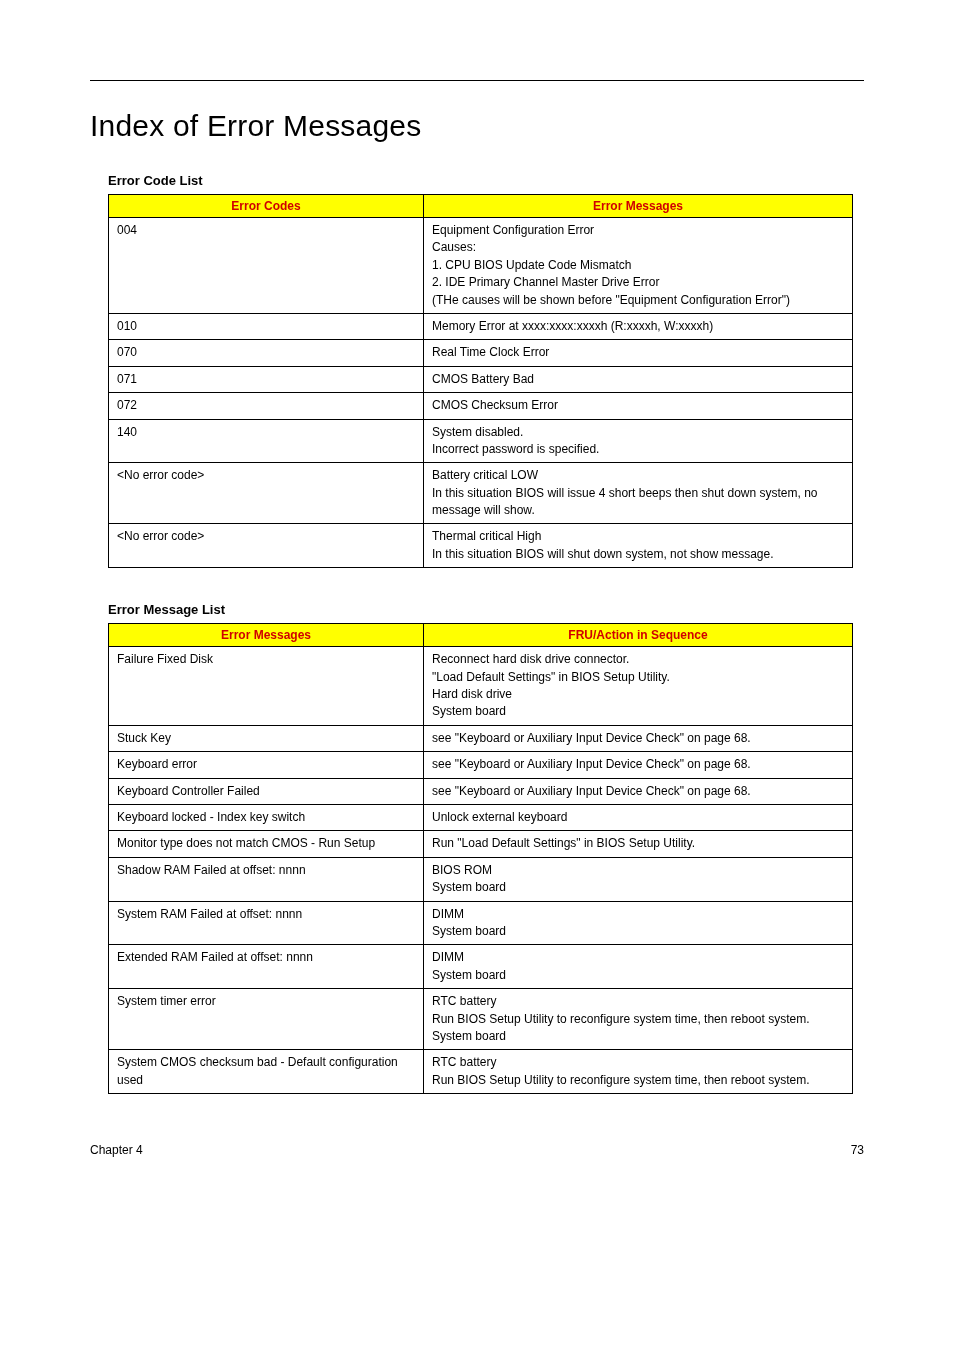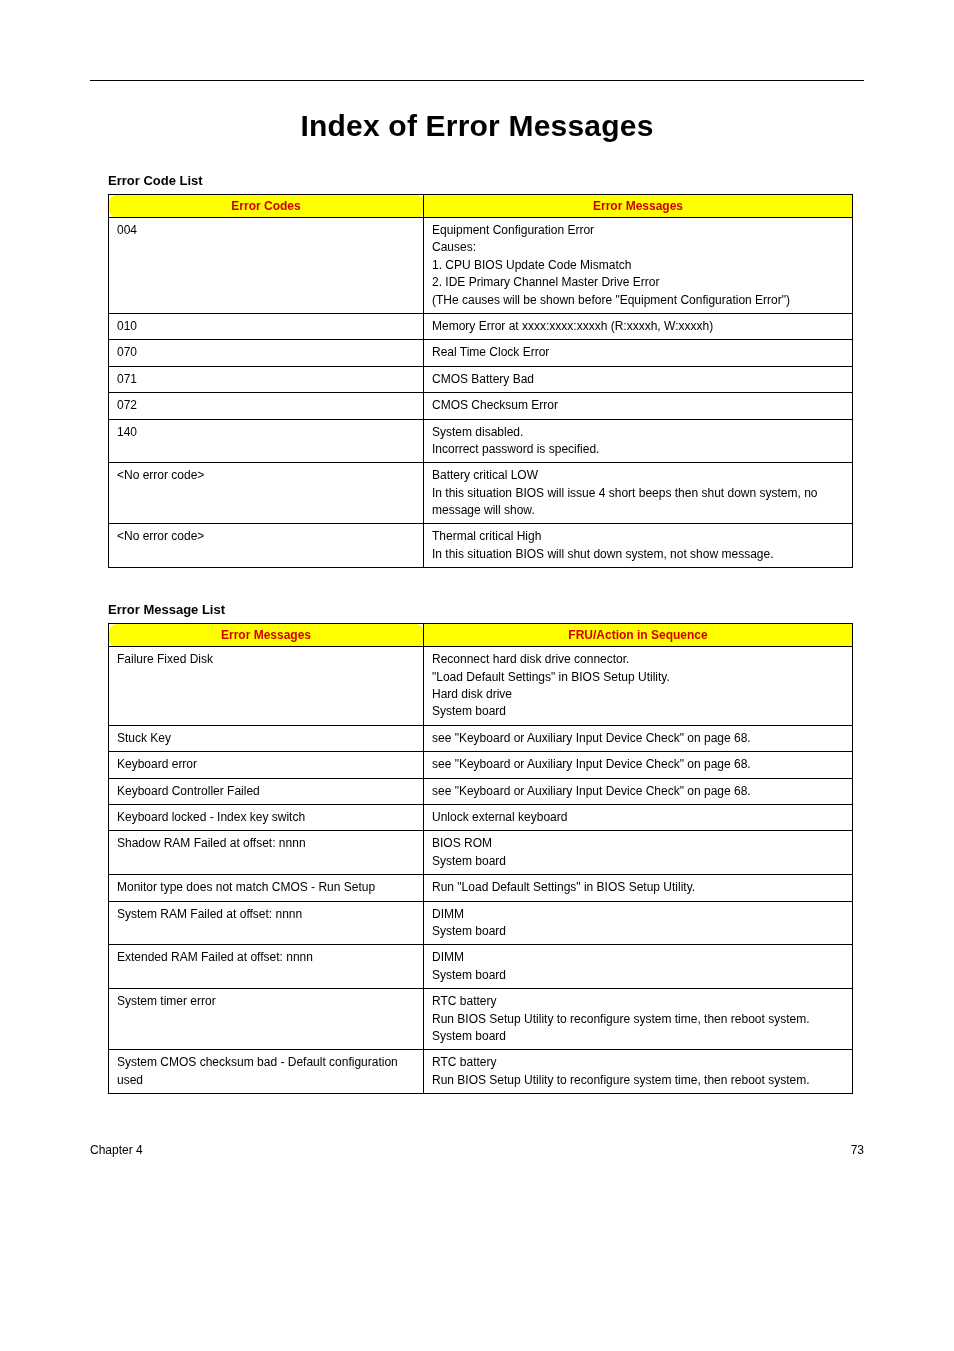--- a/index.html
+++ b/index.html
@@ -11,25 +11,24 @@
     box-sizing: border-box;
     color: #000;
   }
   hr.top-rule {
     border: none;
     border-top: 1px solid #000;
     margin: 0 0 28px 0;
   }
   h1 {
     font-family: "Segoe UI", "Myriad Pro", Arial, sans-serif;
-    font-weight: 700;
+    font-weight: 400;
     font-size: 30px;
     letter-spacing: 0.2px;
     margin: 0 0 30px 0;
-    text-align: center;
   }
   .section-title {
     font-size: 13px;
     font-weight: bold;
     margin: 0 0 6px 18px;
   }
   table {
     border-collapse: collapse;
     width: 745px;
     margin: 0 0 34px 18px;
@@ -43,21 +42,21 @@
     color: #d00000;
     font-weight: bold;
     text-align: center;
     padding: 4px 6px;
   }
   td {
     padding: 4px 6px 4px 8px;
     vertical-align: top;
     line-height: 1.45;
   }
-  .col1 { width: 300px; border-radius: 8px; }
+  .col1 { width: 300px; }
   .footer {
     display: flex;
     justify-content: space-between;
     font-size: 12px;
     margin-top: 49px;
   }
 </style>
 </head>
 <body>
 
@@ -134,26 +133,26 @@
       </tr>
     <tr>
         <td class="col1">Keyboard Controller Failed</td>
         <td>see "Keyboard or Auxiliary Input Device Check" on page 68.</td>
       </tr>
     <tr>
         <td class="col1">Keyboard locked - Index key switch</td>
         <td>Unlock external keyboard</td>
       </tr>
     <tr>
+        <td class="col1">Monitor type does not match CMOS - Run Setup</td>
+        <td>Run "Load Default Settings" in BIOS Setup Utility.</td>
+      </tr>
+    <tr>
         <td class="col1">Shadow RAM Failed at offset: nnnn</td>
         <td>BIOS ROM<br>System board</td>
-      </tr>
-    <tr>
-        <td class="col1">Monitor type does not match CMOS - Run Setup</td>
-        <td>Run "Load Default Settings" in BIOS Setup Utility.</td>
       </tr>
     <tr>
         <td class="col1">System RAM Failed at offset: nnnn</td>
         <td>DIMM<br>System board</td>
       </tr>
     <tr>
         <td class="col1">Extended RAM Failed at offset: nnnn</td>
         <td>DIMM<br>System board</td>
       </tr>
     <tr>

